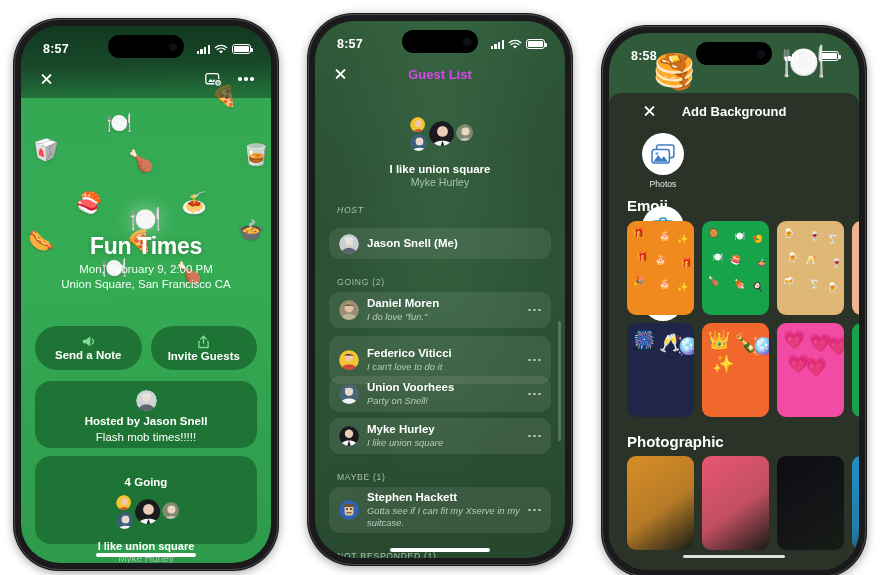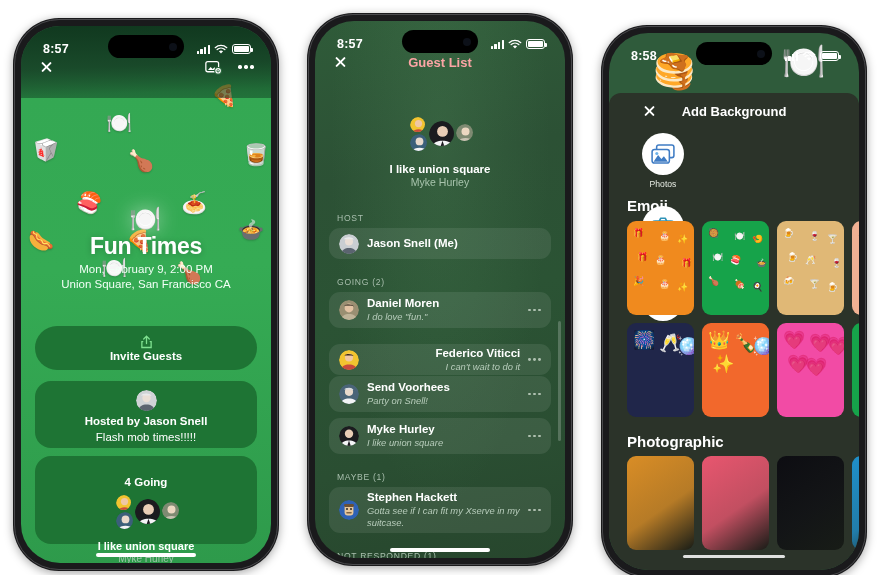--- a/index.html
+++ b/index.html
@@ -64,23 +64,23 @@
   .batt::before{content:"";position:absolute;inset:1.4px;background:#fff;border-radius:1px;}
   .batt::after{content:"";position:absolute;right:-3.2px;top:3px;width:1.8px;height:4px;background:#fff;border-radius:0 1px 1px 0;}
 
   .home-ind {
     position:absolute; bottom:6px; left:50%; transform:translateX(-50%);
     width:100px; height:4px; border-radius:3px; background:#fff; z-index:38;
   }
 
   
   .navbar {
-    position:absolute; top:24px; left:0; right:0; height:34px;
+    position:absolute; top:36px; left:0; right:0; height:34px;
     display:flex; align-items:center; z-index:30;
-    padding: 0 13px; color:#fca5a5;
+    padding: 0 13px; color:#d946ef;
   }
   .nav-title { flex:1; text-align:center; font-size:13px; font-weight:bold; }
   .icon-btn {
     width:24px; height:24px; display:flex; align-items:center;
     justify-content:center; color:#fff;
   }
   .xglyph { position:relative; width:13px; height:13px; }
   .xglyph::before,.xglyph::after{
     content:"";position:absolute;left:0;top:5.6px;width:13px;height:1.9px;
     background:#fff;border-radius:1px;
@@ -248,20 +248,27 @@
 
       <div class="event-hero">
         <span class="hero-emoji">🍽️</span>
         <div class="event-title">Fun Times</div>
         <div class="event-when">Mon, February 9, 2:00 PM</div>
         <div class="event-where">Union Square, San Francisco CA</div>
       </div>
 
       <div class="btn-row">
         <div class="pill">
+          <svg width="15" height="13" viewBox="0 0 16 14">
+            <path d="M2 5h3l5-3.4v10.8L5 9H2z" fill="#7ee08f"></path>
+            <path d="M12 4.2a4 4 0 0 1 0 5.6" stroke="#7ee08f" stroke-width="1.4" fill="none" stroke-linecap="round"></path>
+          </svg>
+          <span class="lbl">Send a Note</span>
+        </div>
+        <div class="pill">
           <svg width="13" height="14" viewBox="0 0 14 15">
             <path d="M7 1.2 10 4.3M7 1.2 4 4.3M7 1.4v7.8" stroke="#7ee08f" stroke-width="1.4" fill="none" stroke-linecap="round" stroke-linejoin="round"></path>
             <path d="M3 7H2v6.4h10V7h-1" stroke="#7ee08f" stroke-width="1.4" fill="none" stroke-linecap="round"></path>
           </svg>
           <span class="lbl">Invite Guests</span>
         </div>
       </div>
 
       <div class="card" id="card-host">
         <span class="host-avatar">
@@ -379,21 +386,21 @@
                 <circle cx="9.5" cy="7.6" r="4" fill="#ecd7c1"></circle>
                 <path d="M1.2 19c1.1-3.6 4-5.1 8.3-5.1s7.2 1.5 8.3 5.1z" fill="#c8c2b2"></path>
               </svg>
           </span>
         </div>
         <div class="nh-text">I like union square</div>
         <div class="nh-author">Myke Hurley</div>
       </div>
 
       <div id="p2-list">
-          <div class="section-label" style="top: 192px;">HOST</div>
+          <div class="section-label" style="top: 184px; font-style: italic;">HOST</div>
           <div class="glist-row" style="height: 31px; top: 207px;">
             <div class="gav"><svg width="20" height="20" viewBox="0 0 20 20">
                 <circle cx="10" cy="10" r="10" fill="#c9ced2"></circle>
                 <circle cx="10" cy="7.6" r="4" fill="#eadfd6"></circle>
                 <path d="M1.6 20c1.3-4.4 4.4-6.1 8.4-6.1s7.1 1.7 8.4 6.1z" fill="#5b6470"></path>
                 <path d="M4.8 5.2c1.1-2.5 8.6-2.9 10.1.4-2.2-.6-7.8-.1-10.1-.4z" fill="#e9eaec"></path>
               </svg></div>
             <div class="gl-txt">
               <div class="gl-name">Jason Snell (Me)</div>
             </div>
@@ -409,46 +416,46 @@
             <div class="gl-txt">
               <div class="gl-name">Daniel Moren</div>
               <div class="gl-sub">I do love "fun."</div>
             </div>
             <div class="gl-more">
               <span></span>
               <span></span>
               <span></span>
             </div>
           </div>
-          <div class="glist-row" style="height: 31px; top: 323px; text-align: right;">
+          <div class="glist-row" style="height: 48px; top: 315px;">
             <div class="gav"><svg width="20" height="20" viewBox="0 0 20 20">
                 <circle cx="10" cy="10" r="10" fill="#f2c430"></circle>
                 <circle cx="10" cy="7.6" r="4" fill="#f0c7a4"></circle>
                 <path d="M1.6 20c1.2-3.9 4.2-5.5 8.4-5.5s7.2 1.6 8.4 5.5z" fill="#c94a3c"></path>
                 <path d="M5.4 5.4c1.4-2.2 8-2 9.2.5-2.2-.7-7-.3-9.2-.5z" fill="#3d2a1d"></path>
               </svg></div>
             <div class="gl-txt">
               <div class="gl-name">Federico Viticci</div>
-              <div class="gl-sub">I can't wait to do it</div>
+              <div class="gl-sub">I can't love to do it</div>
             </div>
             <div class="gl-more">
               <span></span>
               <span></span>
               <span></span>
             </div>
           </div>
           <div class="glist-row" style="height: 36px; top: 355px;">
             <div class="gav"><svg width="20" height="20" viewBox="0 0 20 20">
                 <circle cx="10" cy="10" r="10" fill="#4a6478"></circle>
                 <circle cx="10" cy="7.8" r="4.1" fill="#e8d9cc"></circle>
                 <path d="M1.4 20c1.2-4 4.3-5.6 8.6-5.6s7.4 1.6 8.6 5.6z" fill="#f2f3f5"></path>
                 <path d="M5.2 5.4c1.4-2.1 8-1.9 9.3.5-2.3-.6-7.1-.3-9.3-.5z" fill="#d8dde2"></path>
               </svg></div>
             <div class="gl-txt">
-              <div class="gl-name">Send Voorhees</div>
+              <div class="gl-name">Union Voorhees</div>
               <div class="gl-sub">Party on Snell!</div>
             </div>
             <div class="gl-more">
               <span></span>
               <span></span>
               <span></span>
             </div>
           </div>
           <div class="glist-row" style="height: 36px; top: 397px;">
             <div class="gav"><svg width="20" height="20" viewBox="0 0 20 20">

